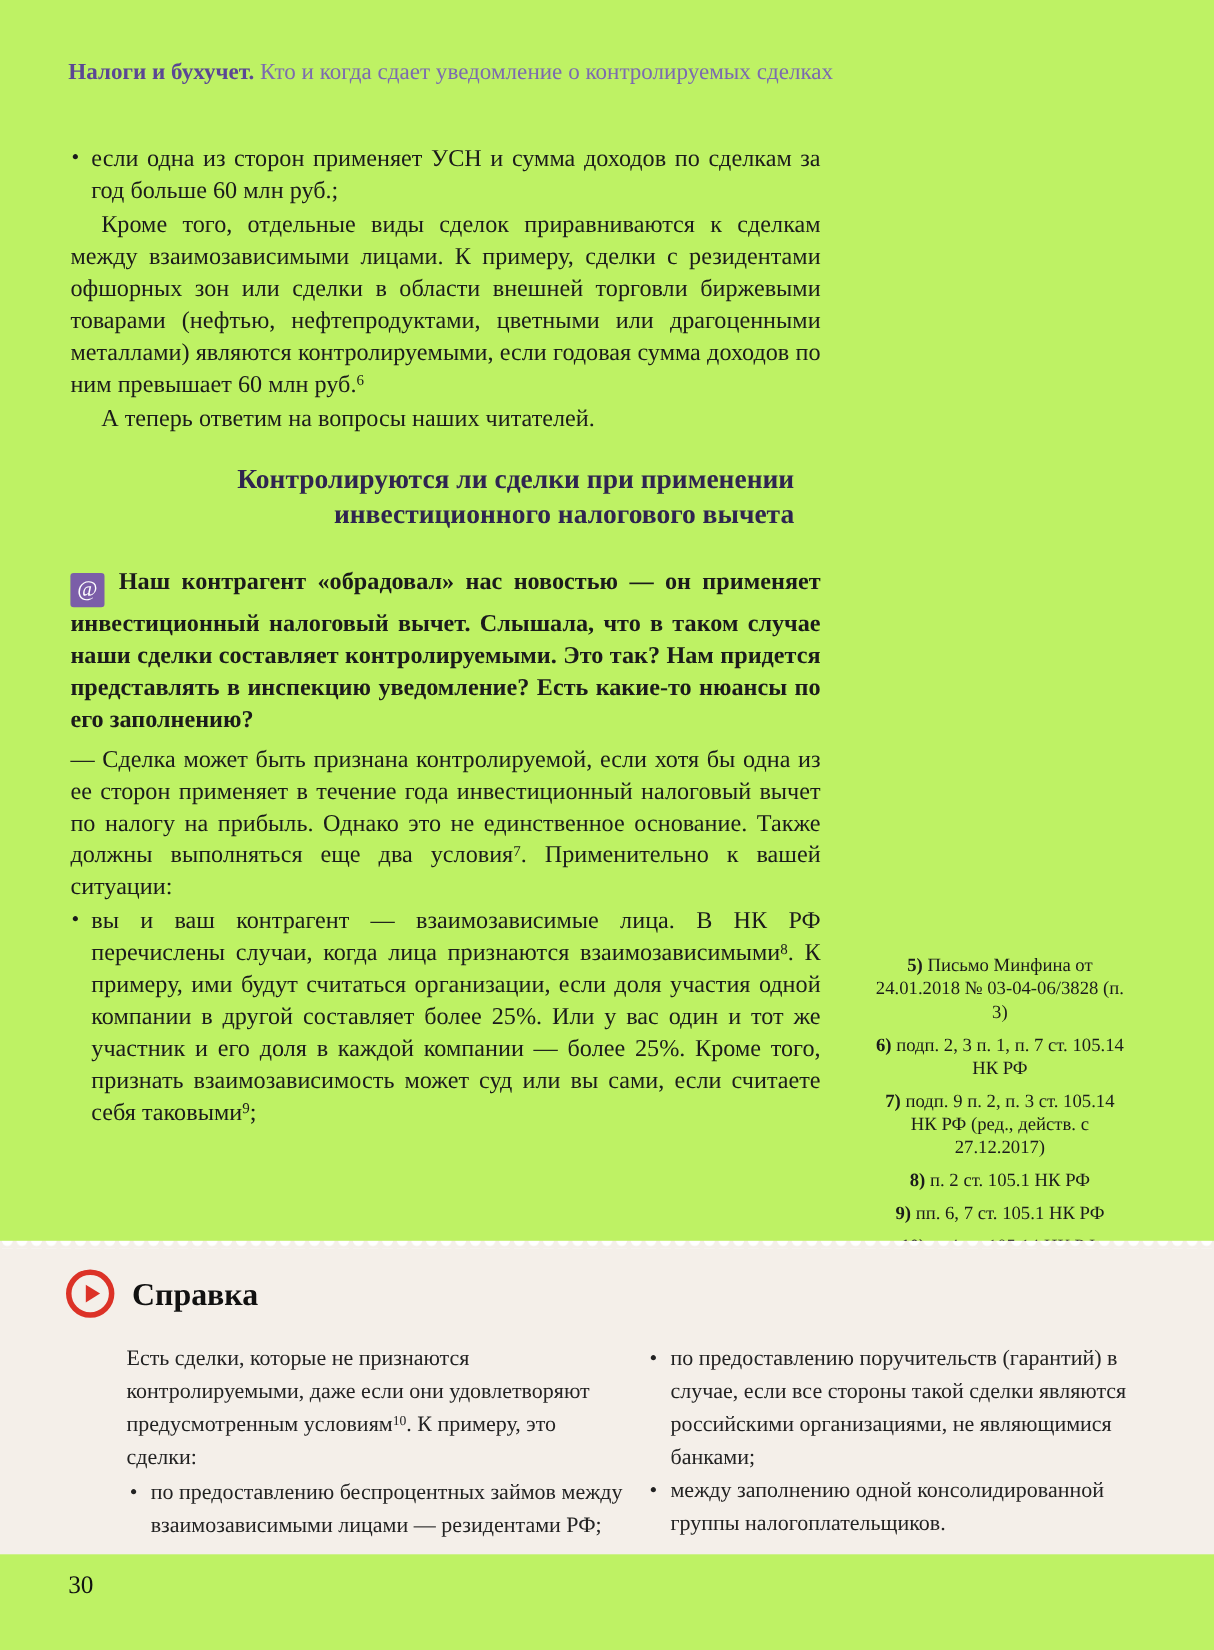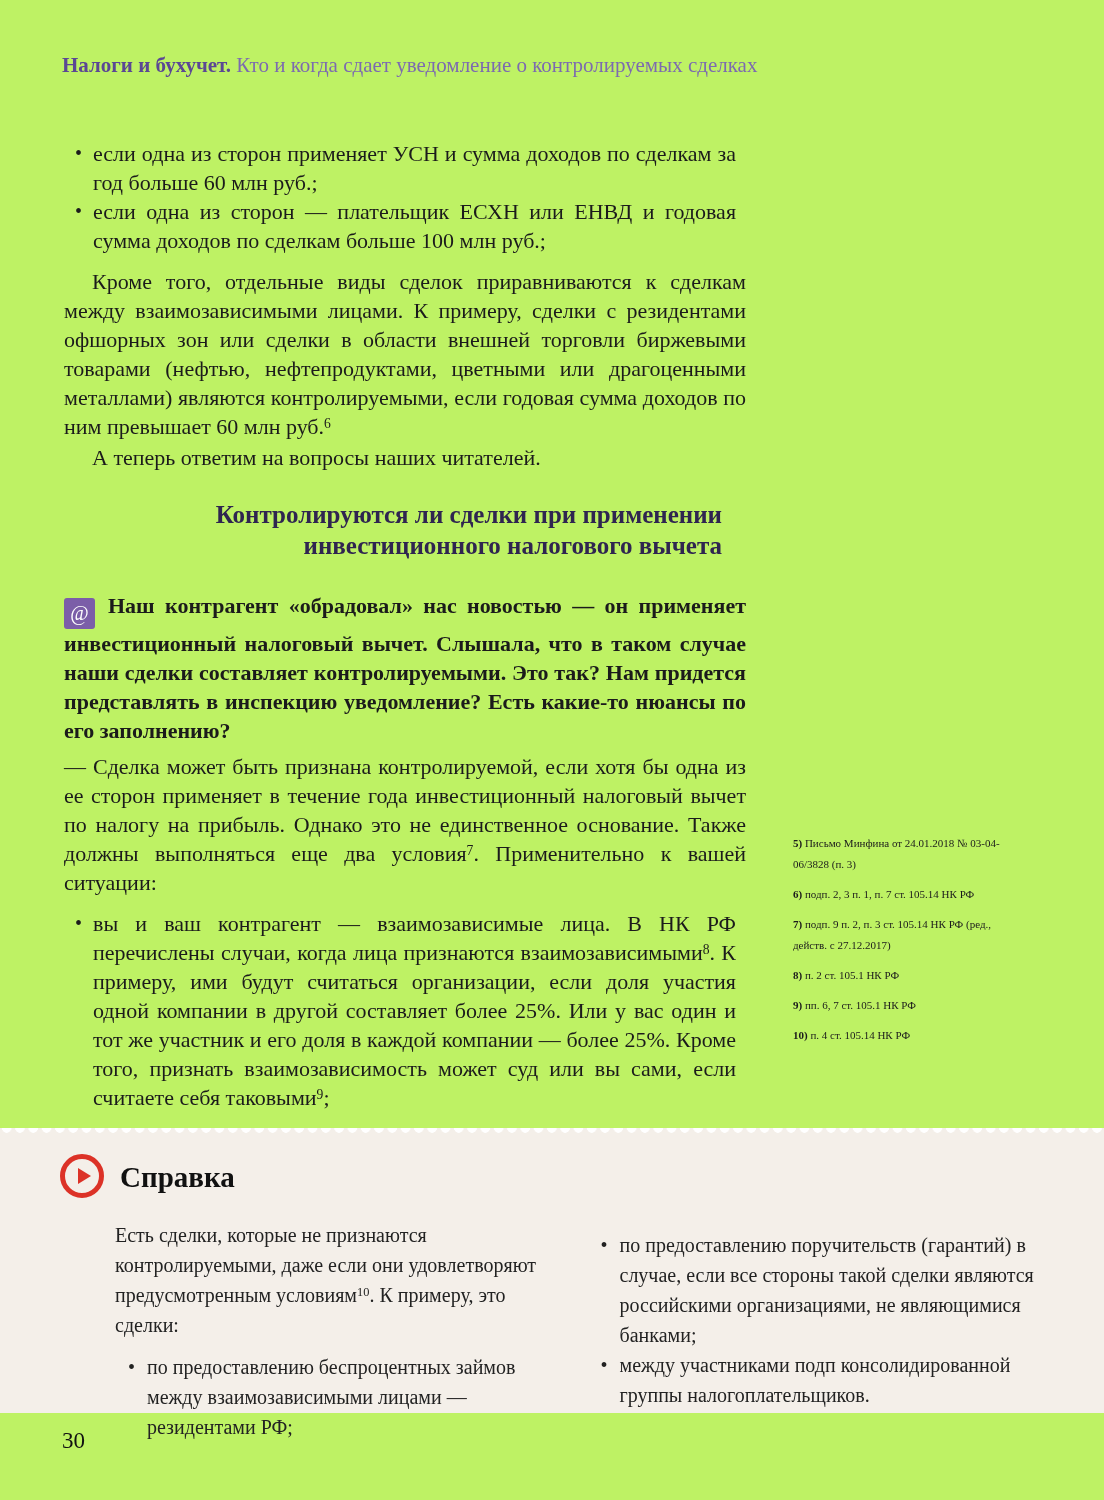--- a/index.html
+++ b/index.html
@@ -6,39 +6,39 @@
   .page{
     position:relative;width:1104px;height:1500px;background:#bef264;
     font-family:"Liberation Serif", serif;color:#1b1b1b;overflow:hidden;
   }
   
   .header{position:absolute;top:52px;left:62px;width:980px;font-size:21px;line-height:26px;}
   .header .brand{font-weight:bold;color:#5b4794;}
   .header .subtitle{color:#7c6ab0;}
   
   .main-col{position:absolute;top:127px;left:62px;width:686px;font-size:22px;line-height:29px;text-align:justify;}
-  ul{list-style:none;margin:12px;padding:0;}
+  ul{list-style:none;margin:2px;padding:0;}
   .blist li{position:relative;padding-left:19px;}
   .blist li::before{content:"\2022";position:absolute;left:1px;top:0;font-size:20px;}
   p{margin:2px;}
   .para{text-indent:28px;}
   sup.fn{font-size:62%;line-height:0;vertical-align:baseline;position:relative;top:-0.45em;}
   h2.section{
     font-size:25px;line-height:31px;font-weight:bold;color:#2f2550;
     margin:27px 0 30px 0;text-align:right;width:660px;
   }
   .question{font-weight:bold;}
   .at-badge{
     display:inline-flex;align-items:center;justify-content:center;
     width:31px;height:31px;background:#7b5ea8;color:#ffffff;border-radius:3px;
     font-size:20px;font-weight:normal;margin-right:13px;vertical-align:-7px;
   }
   .answer{margin-top:7px;}
   
-  .sidebar{position:absolute;top:833px;left:793px;width:232px;font-size:11px;line-height:21px;text-align:left;}
+  .sidebar{position:absolute;top:867px;left:793px;width:232px;font-size:17px;line-height:21px;text-align:center;}
   .sidebar .fnote{margin-bottom:9px;}
   .sidebar .num{font-weight:bold;}
   
   .refbox{position:absolute;top:1128px;left:0;width:1104px;height:285px;background:#f4efe9;}
   .refbox::before{
     content:"";position:absolute;top:0;left:0;right:0;height:7px;
     background-image:radial-gradient(circle at 50% 0px, #ffffff 4.5px, rgba(255,255,255,0) 5px);
     background-size:13.3px 7px;background-repeat:repeat-x;
   }
   .ref-icon{
@@ -66,21 +66,20 @@
 
   <div class="header">
     <span class="brand">Налоги и бухучет.</span>
     <span class="subtitle">Кто и когда сдает уведомление о контролируемых сделках</span>
   </div>
 
   <div class="main-col">
 
     <ul class="blist">
       <li><span>если одна из сторон применяет УСН и сумма доходов по сделкам за год больше 60 млн руб.;</span><sup class="fn"></sup><span></span></li>
-      <li><span>если одна из сторон — плательщик ЕСХН или ЕНВД и годовая сумма доходов по сделкам больше 100 млн руб.;</span><sup class="fn"></sup><span></span></li>
     </ul>
 
     <p class="para"><span>Кроме того, отдельные виды сделок приравниваются к сделкам между взаимозависимыми лицами. К примеру, сделки с резидентами офшорных зон или сделки в области внешней торговли биржевыми товарами (нефтью, нефтепродуктами, цветными или драгоценными металлами) являются контролируемыми, если годовая сумма доходов по ним превышает 60 млн руб.</span><sup class="fn">6</sup></p>
 
     <p class="para">А теперь ответим на вопросы наших читателей.</p>
 
     <h2 class="section">Контролируются ли сделки при применении инвестиционного налогового вычета</h2>
 
     <p class="question"><span class="at-badge">@</span><span>Наш контрагент «обрадовал» нас новостью — он применяет инвестиционный налоговый вычет. Слышала, что в таком случае наши сделки составляет контролируемыми. Это так? Нам придется представлять в инспекцию уведомление? Есть какие-то нюансы по его заполнению?</span></p>
 
@@ -109,21 +108,21 @@
     <div class="ref-cols">
       <div class="ref-col">
         <p><span>Есть сделки, которые не признаются контролируемыми, даже если они удовлетворяют предусмотренным условиям</span><sup class="fn">10</sup><span>. К примеру, это сделки:</span></p>
         <ul class="blist2">
           <li>по предоставлению беспроцентных займов между взаимозависимыми лицами — резидентами РФ;</li>
         </ul>
       </div>
       <div class="ref-col">
         <ul class="blist2">
           <li>по предоставлению поручительств (гарантий) в случае, если все стороны такой сделки являются российскими организациями, не являющимися банками;</li>
-          <li>между участниками подп консолидированной группы налогоплательщиков.</li>
+          <li>между заполнению одной консолидированной группы налогоплательщиков.</li>
         </ul>
       </div>
     </div>
   </div>
 
   <div class="page-num">30</div>
 
 </div>
 
 </body></html>

